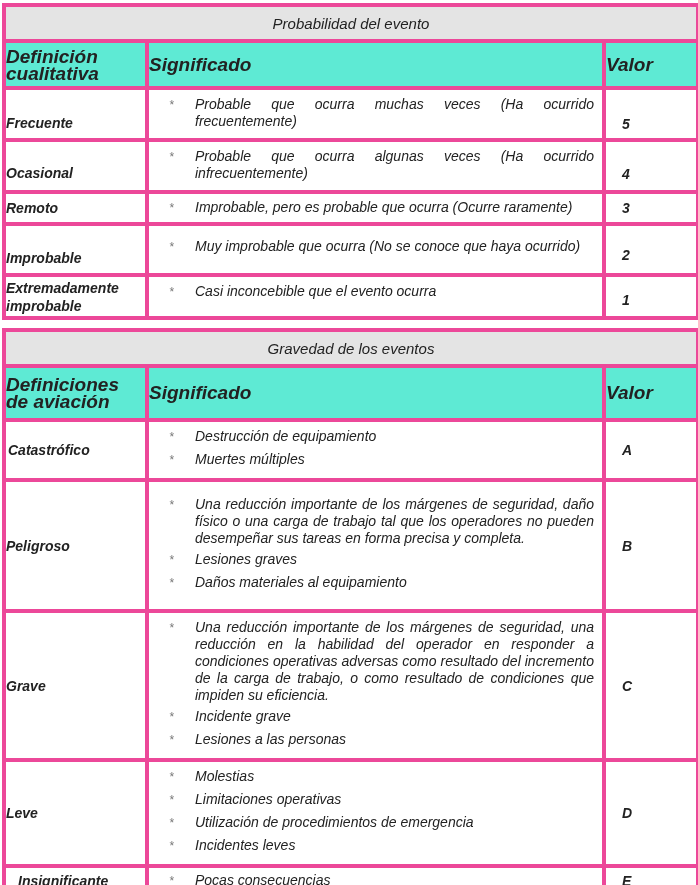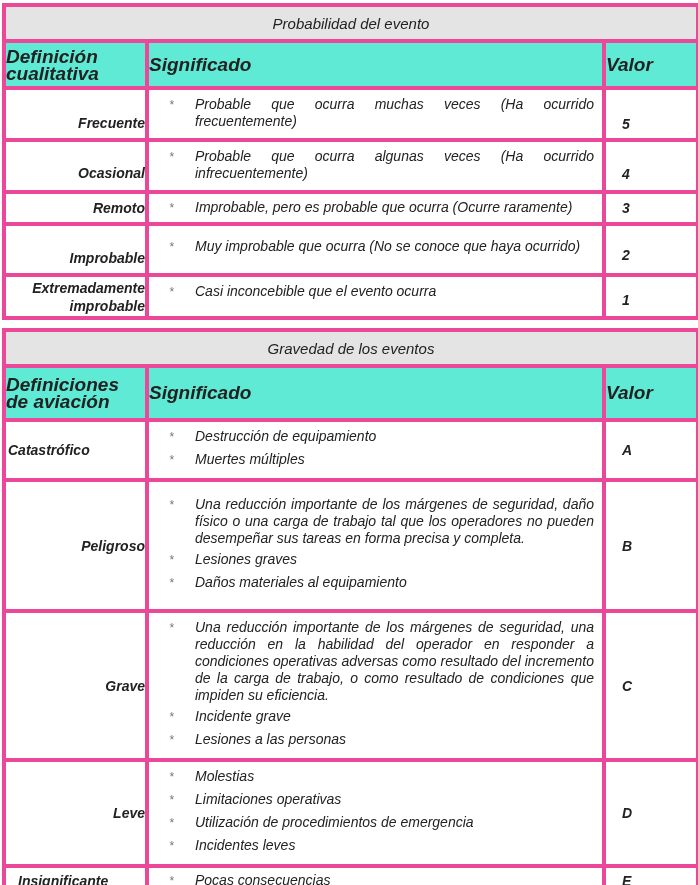--- a/index.html
+++ b/index.html
@@ -3,21 +3,21 @@
 <meta charset="utf-8">
 <style>
   html, body { margin:0; padding:0; background:#ffffff; }
   body { width:698px; height:885px; position:relative; font-family:"Liberation Sans", sans-serif; color:#222; overflow:hidden; }
   table { border-collapse:collapse; position:absolute; left:2px; width:694px; table-layout:fixed; }
   td, th { border:4px solid #ec4899; padding:0; vertical-align:middle;font-style:italic; }
   .title-row td { background:#e4e4e4; text-align:center; font-size:15px; font-weight:normal; height:32px; }
   .head-row td { background:#5eead4; text-align:left; font-size:19px; }
   .head-row td.c1 { font-weight:bold; line-height:17px; }
   .head-row td.c2, .head-row td.c3 { font-weight:bold; }
-  td.term { text-align:right; font-weight:bold; font-size:14px; line-height:18px; }
+  td.term { text-align:left; font-weight:bold; font-size:14px; line-height:18px; }
   td.val { font-weight:bold; font-size:14px; padding-left:16px; }
   td.desc { font-size:14px; padding:4px 8px 4px 20px; }
   .item { display:flex; align-items:flex-start; margin:2px 0 4px 0; line-height:17px; }
   .bullet { width:26px; flex:0 0 26px; color:#777; font-size:12px; line-height:19px; }
   .txt { flex:1; text-align:justify; }
   #t1 { top:3px; }
   #t2 { top:328px; }
   col.c1 { width:143px; } col.c2 { width:457px; } col.c3 { width:94px; }
 </style>
 </head>

